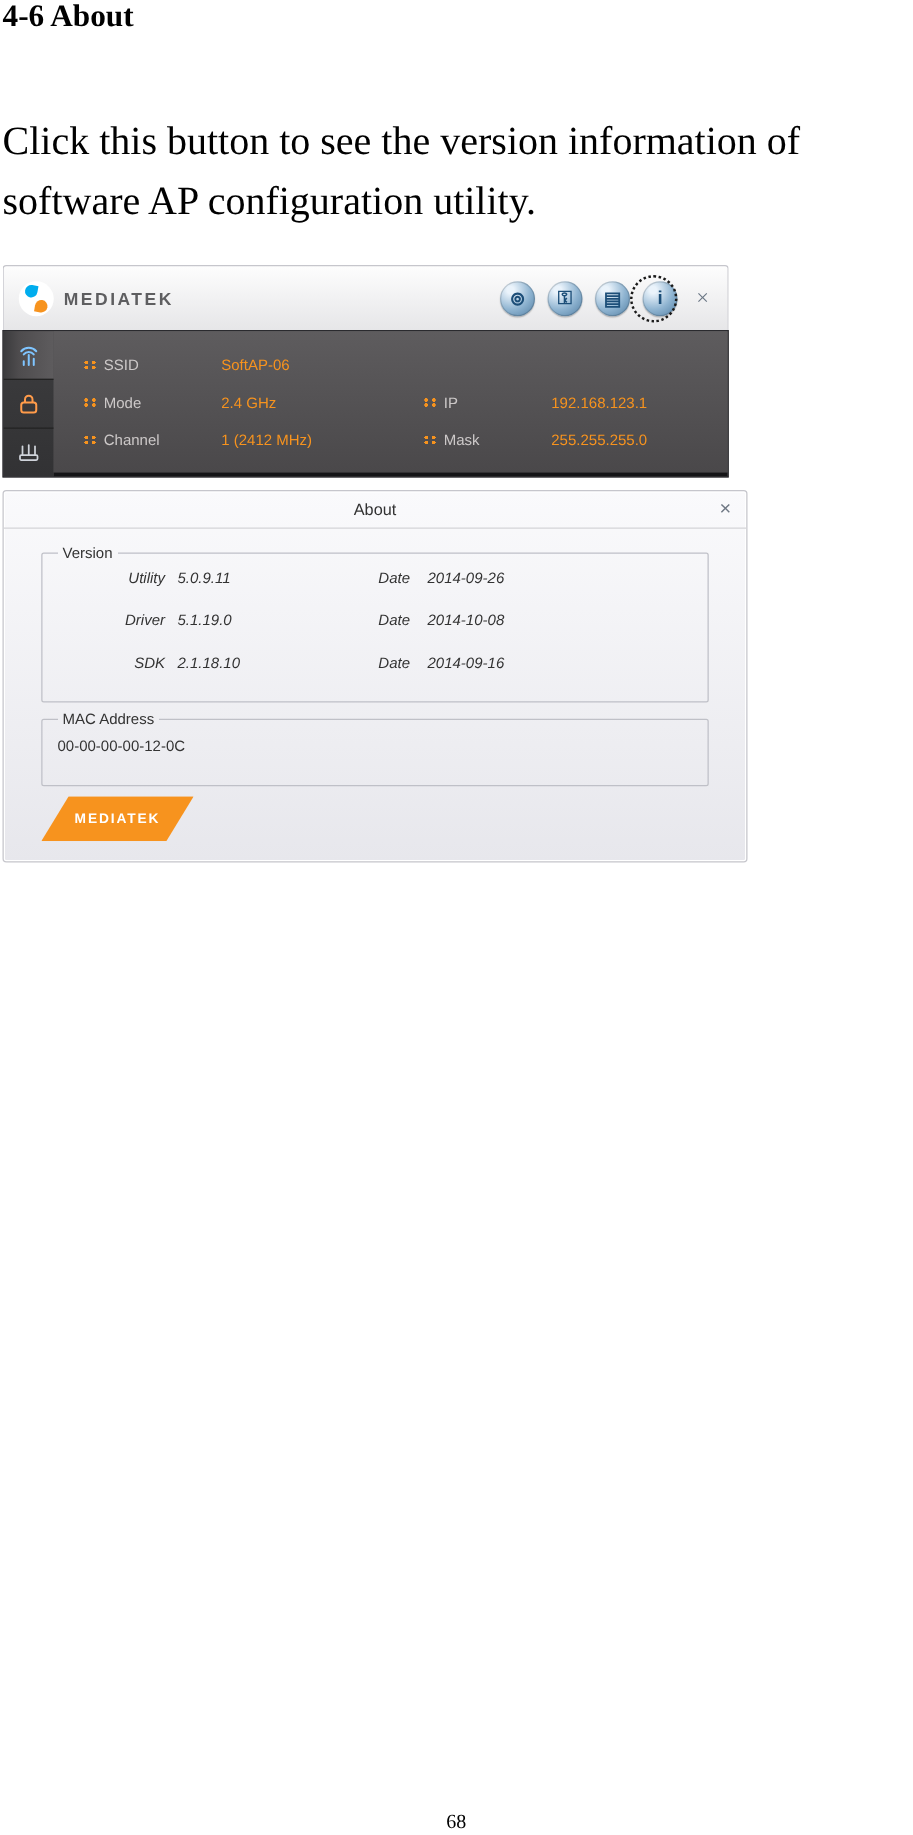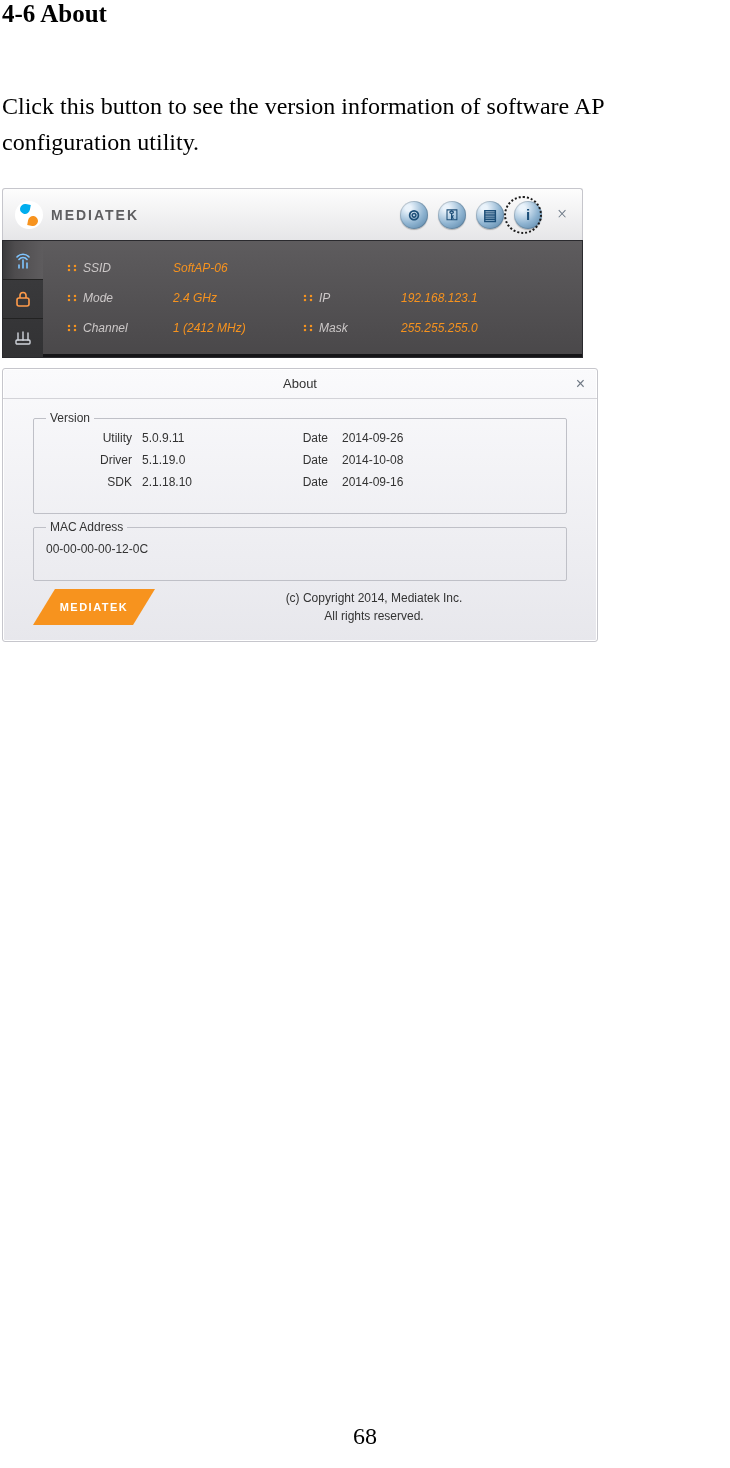--- a/index.html
+++ b/index.html
@@ -11,30 +11,30 @@
       position: relative;
       padding: 0 2px;
     }
     .heading {
       font-size: 25px;
       font-weight: bold;
       margin-top: 0;
       margin-bottom: 60px;
     }
     .body-text {
-      font-size: 24px;
+      font-size: 32px;
       line-height: 1.5;
       margin-bottom: 28px;
     }
     .page-num {
       position: absolute;
-      bottom: 18px;
+      bottom: 1px;
       left: 50%;
       transform: translateX(-50%);
-      font-size: 24px;
+      font-size: 16px;
     }
 
     
     .ap-panel {
       width: 581px;
       margin: 0 0 10px 0;
       font-family: Tahoma, Verdana, sans-serif;
     }
     .ap-top {
       height: 52px;
@@ -138,35 +138,34 @@
     }
     .ap-info {
       flex: 1;
       background: linear-gradient(#5e5c5e, #4a484a);
       border-bottom: 3px solid #151517;
       padding: 12px 18px 0 24px;
       display: grid;
       grid-template-columns: 88px 140px 80px auto;
       grid-template-rows: repeat(3, 30px);
       align-items: center;
-      column-gap: 4px;
+      column-gap: 22px;
       font-size: 12px;
-      font-style: italic;
     }
     .l { color: #ccc8c8; display: flex; align-items: center; gap: 6px; }
     .l::before {
       content: "";
       width: 10px; height: 8px;
       background:
         radial-gradient(circle at 2px 2px, #f7931e 1.4px, transparent 1.6px),
         radial-gradient(circle at 8px 2px, #f7931e 1.4px, transparent 1.6px),
         radial-gradient(circle at 2px 6px, #f7931e 1.4px, transparent 1.6px),
         radial-gradient(circle at 8px 6px, #f7931e 1.4px, transparent 1.6px);
     }
-    .v { color: #f7931e; margin-left: 14px; }
+    .v { color: #f7931e; }
 
     
     .about-window {
       width: 596px;
       font-family: Tahoma, Verdana, sans-serif;
       border: 1px solid #c6c6cc;
       border-radius: 3px;
       background: linear-gradient(#fafafc, #e7e7ec);
       box-shadow: 0 0 0 1px #fff inset;
       margin-top: 10px;
@@ -202,24 +201,25 @@
       padding: 6px 12px 24px 12px;
     }
     legend {
       padding: 0 4px;
       font-size: 12px;
       color: #333;
     }
     .ver-grid {
       display: grid;
       grid-template-columns: 66px 130px 70px auto;
-      row-gap: 8px;
+      row-gap: 20px;
       align-items: center;
       justify-items: start;
       padding-left: 30px;
+      font-style: italic;
     }
     .ver-grid .lab { text-align: right; width: 56px; }
     .mac-row {
       text-align: left;
       padding-top: 2px;
     }
     .about-footer {
       display: flex;
       align-items: center;
       gap: 26px;
@@ -342,21 +342,17 @@
     </fieldset>
     <fieldset>
       <legend>MAC Address</legend>
       <div class="mac-row">00-00-00-00-12-0C</div>
     </fieldset>
     <div class="about-footer">
       <div class="mtk-badge">
         <div class="mtk-shape"></div>
         <div class="mtk-label">MEDIATEK</div>
       </div>
-      <div class="copy-block">
-        <div>(c) Copyright 2014, Mediatek Inc.</div>
-        <div>All rights reserved.</div>
-      </div>
     </div>
   </div>
 </div>
 
 <div class="page-num">68</div>
 
 </body></html>

